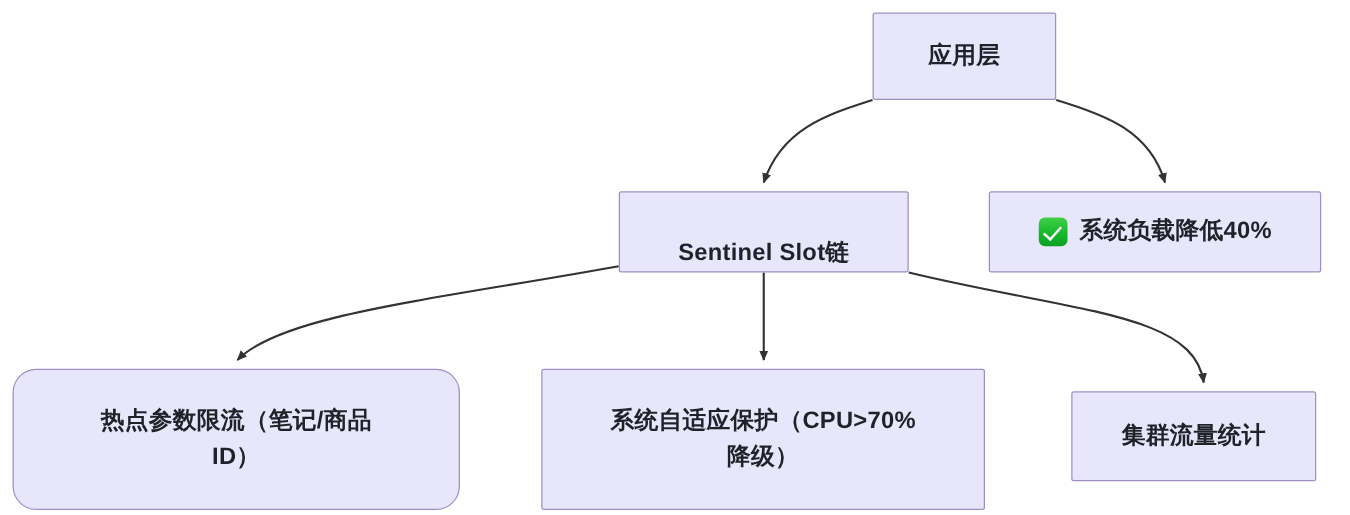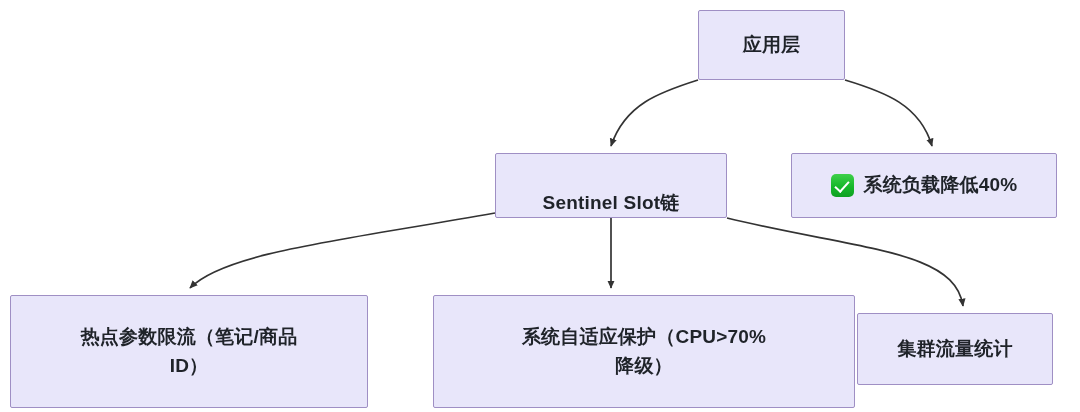--- a/index.html
+++ b/index.html
@@ -51,22 +51,22 @@
     padding: 0 12px;
     white-space: pre-line;
   }
   .node-label-inline {
     display: inline;
   }
   
   #node-app-layer      { left: 698px; top: 10px;  width: 147px; height: 70px;  }
   #node-sentinel-slot  { left: 495px; top: 153px; width: 232px; height: 65px; align-items: flex-end;  }
   #node-load-reduction { left: 791px; top: 153px; width: 266px; height: 65px;  }
-  #node-hotspot-limit  { left: 10px;  top: 295px; width: 358px; height: 113px; }
-  #node-adaptive-prot  { left: 433px; top: 295px; width: 422px; height: 113px; }
+  #node-hotspot-limit  { left: 10px;  top: 295px; width: 358px; height: 113px; border-radius: 19px; }
+  #node-adaptive-prot  { left: 433px; top: 295px; width: 355px; height: 113px; }
   #node-cluster-stats  { left: 857px; top: 313px; width: 196px; height: 72px;  }
 
   #node-load-reduction .node-label {
     display: flex;
     align-items: center;
     justify-content: center;
     gap: 10px;
     white-space: nowrap;
   }
   .check-badge {

